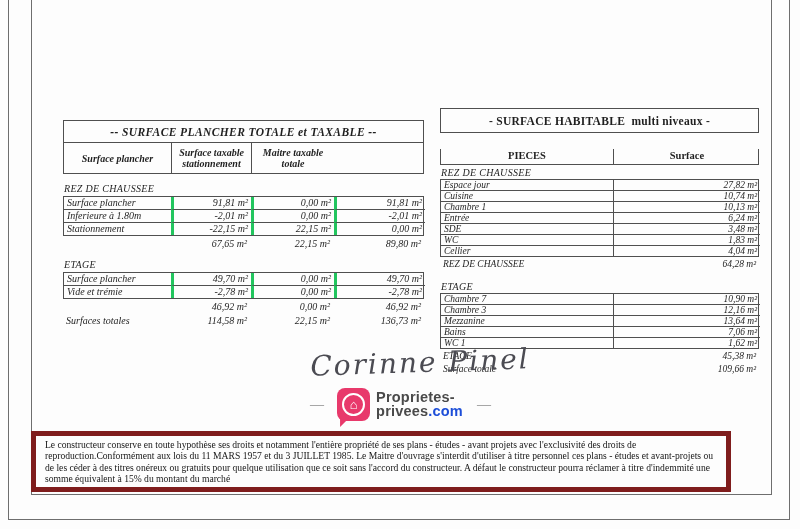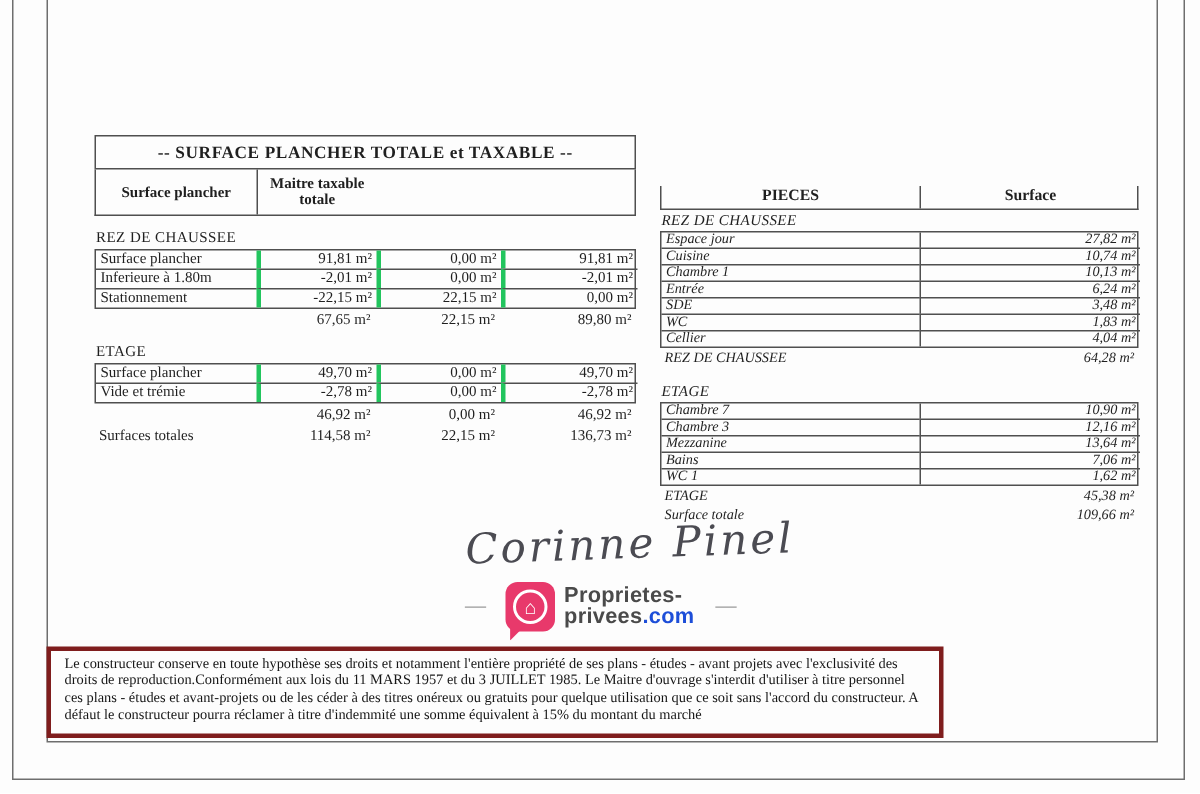--- a/index.html
+++ b/index.html
@@ -5,21 +5,21 @@
   html,body{margin:0;padding:0;background:#ffffff;}
   .page{
     position:relative;width:800px;height:529px;background:#fdfdfd;overflow:hidden;
     font-family:"Liberation Serif", serif;color:#1f1f1f;
   }
   .frame{position:absolute;border:1px solid #6e6e6e;background:transparent;}
   .frame.outer{left:8px;top:-12px;width:780px;height:530px;}
   .frame.inner{left:31px;top:-12px;width:739px;height:505px;}
 
   
-  .lt{position:absolute;left:63px;top:90px;width:361px;}
+  .lt{position:absolute;left:63px;top:120px;width:361px;font-style:italic;}
   .lt-title{
     border:1px solid #4f4f4f;text-align:center;font-weight:bold;font-size:11.5px;
     padding:5px 0 4px;letter-spacing:.4px;white-space:pre-wrap;
   }
   .lt-header{display:grid;grid-template-columns:107px 80px 83px 91px;border:1px solid #4f4f4f;border-top:none;}
   .lt-header>div{
     border-left:1px solid #4f4f4f;display:flex;align-items:center;justify-content:center;
     text-align:center;font-weight:bold;font-size:10px;line-height:11px;padding:3px 4px;min-height:24px;
   }
   .lt-header>div:first-child{border-left:none;}
@@ -74,35 +74,36 @@
     position:absolute;left:5px;top:5px;right:5px;bottom:5px;border:2.5px solid #ffffff;border-radius:50%;
     display:flex;align-items:center;justify-content:center;
   }
   .logo-house{color:#ffffff;font-size:13px;line-height:13px;font-weight:bold;}
   .logo-text{
     font-family:"Liberation Sans", sans-serif;font-weight:bold;font-size:14.5px;line-height:13.5px;
     color:#4a4a4a;letter-spacing:.2px;
   }
 
   
-  .legal{position:absolute;left:31px;top:431px;width:598px;height:61px;border:3px solid #7f1d1d;box-sizing:border-box;}
+  .legal{position:absolute;left:31px;top:431px;width:700px;height:61px;border:5px solid #7f1d1d;box-sizing:border-box;}
   .legal p{margin:3px 9px 0 9px;font-size:9.6px;line-height:11.3px;color:#161616;text-align:left;}
 </style>
 </head>
 <body>
 
 <div class="page">
 
   <div class="frame outer"></div>
   <div class="frame inner"></div>
 
   <section class="lt">
     <div class="lt-title">-- SURFACE PLANCHER TOTALE et TAXABLE --</div>
     <div class="lt-header">
       <div>Surface plancher</div>
+      <div>Surface taxable stationnement</div>
       <div>Maitre taxable totale</div>
     </div>
 
     <div class="sec-label">REZ DE CHAUSSEE</div>
     <div class="grid4 bordered">
       <div class="cell">Surface plancher</div>
       <div class="cell num">91,81 m²</div>
       <div class="cell num">0,00 m²</div>
       <div class="cell num">91,81 m²</div>
       <div class="cell">Inferieure à 1.80m</div>
@@ -140,20 +141,21 @@
     </div>
     <div class="grid4 plain">
       <div class="cell">Surfaces totales</div>
       <div class="cell num">114,58 m²</div>
       <div class="cell num">22,15 m²</div>
       <div class="cell num">136,73 m²</div>
     </div>
   </section>
 
   <section class="rt">
+    <div class="rt-title">- SURFACE HABITABLE  multi niveaux -</div>
     <div class="rt-header">
       <div>PIECES</div>
       <div>Surface</div>
     </div>
 
     <div class="sec-label">REZ DE CHAUSSEE</div>
     <div class="grid2 bordered">
       <div class="cell">Espace jour</div>
       <div class="cell num">27,82 m²</div>
       <div class="cell">Cuisine</div>

